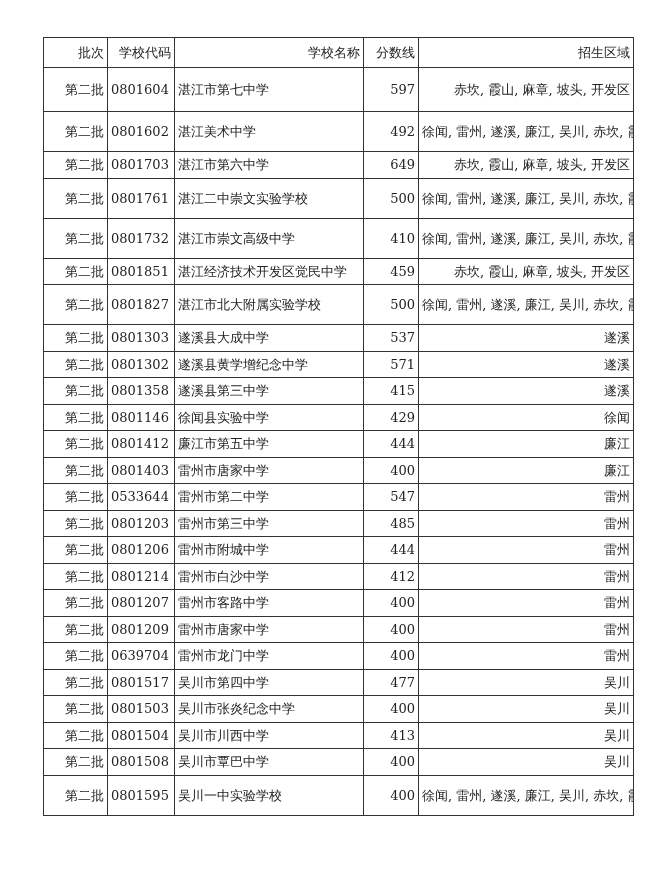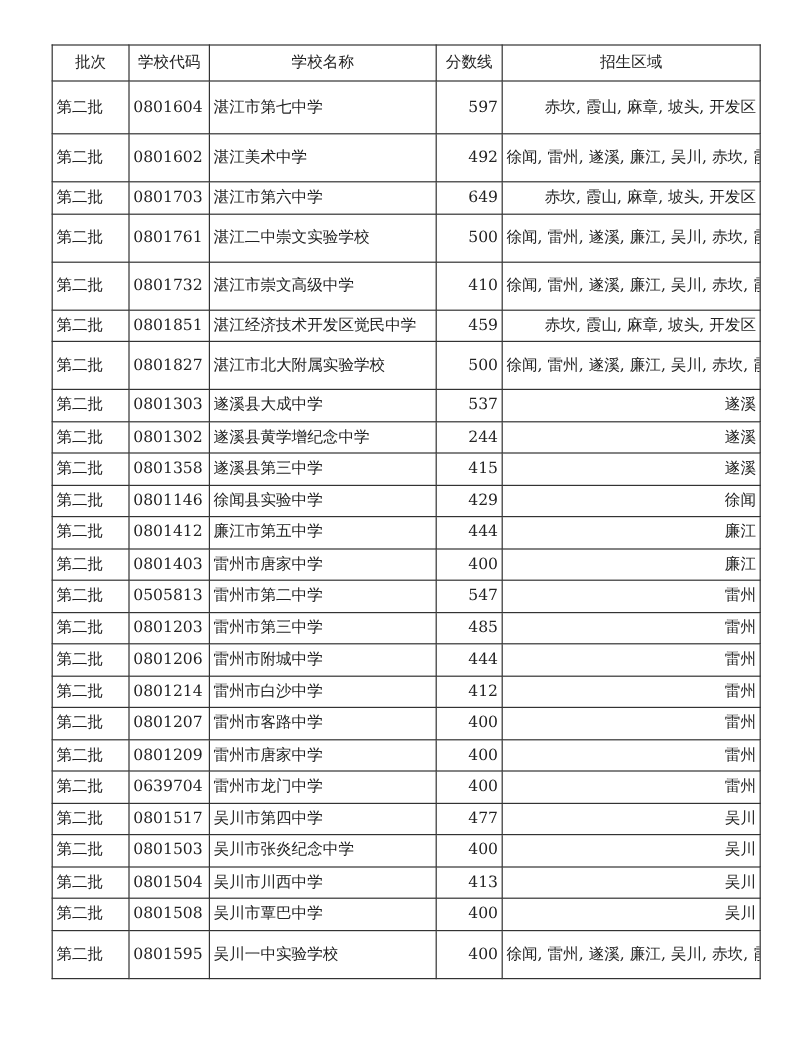--- a/index.html
+++ b/index.html
@@ -28,29 +28,29 @@
     table.admissions td {
       border: 1.5px solid #333;
       padding: 0 3px;
       vertical-align: middle;
       line-height: 17px;
       overflow: hidden;
       white-space: nowrap;
     }
     table.admissions th {
       font-weight: normal;
-      text-align: center;
+      text-align: right;
       height: 29px;
     }
     col.c-batch { width: 64px; }
     col.c-code { width: 67px; }
     col.c-name { width: 189px; }
     col.c-score { width: 55px; }
     col.c-area { width: 215px; }
-    td.batch { text-align: left; }
+    td.batch { text-align: right; }
     td.code { text-align: left; padding-left: 2px; }
     td.name { text-align: left; padding-left: 3px; margin-left: 30px; }
     td.score { text-align: right; }
     td.area { text-align: right; padding-left: 3px; white-space: normal; }
     tr.single td { height: 25.5px; }
     tr.double td { height: 39px; }
     tr.first td { height: 43px; }
   </style>
 </head>
 <body>
@@ -126,21 +126,21 @@
       <td class="batch">第二批</td>
       <td class="code">0801303</td>
       <td class="name">遂溪县大成中学</td>
       <td class="score">537</td>
       <td class="area">遂溪</td>
     </tr>
     <tr class="single">
       <td class="batch">第二批</td>
       <td class="code">0801302</td>
       <td class="name">遂溪县黄学增纪念中学</td>
-      <td class="score">244</td>
+      <td class="score">571</td>
       <td class="area">遂溪</td>
     </tr>
     <tr class="single">
       <td class="batch">第二批</td>
       <td class="code">0801358</td>
       <td class="name">遂溪县第三中学</td>
       <td class="score">415</td>
       <td class="area">遂溪</td>
     </tr>
     <tr class="single">
@@ -159,21 +159,21 @@
     </tr>
     <tr class="single">
       <td class="batch">第二批</td>
       <td class="code">0801403</td>
       <td class="name">雷州市唐家中学</td>
       <td class="score">400</td>
       <td class="area">廉江</td>
     </tr>
     <tr class="single">
       <td class="batch">第二批</td>
-      <td class="code">0505813</td>
+      <td class="code">0533644</td>
       <td class="name">雷州市第二中学</td>
       <td class="score">547</td>
       <td class="area">雷州</td>
     </tr>
     <tr class="single">
       <td class="batch">第二批</td>
       <td class="code">0801203</td>
       <td class="name">雷州市第三中学</td>
       <td class="score">485</td>
       <td class="area">雷州</td>

